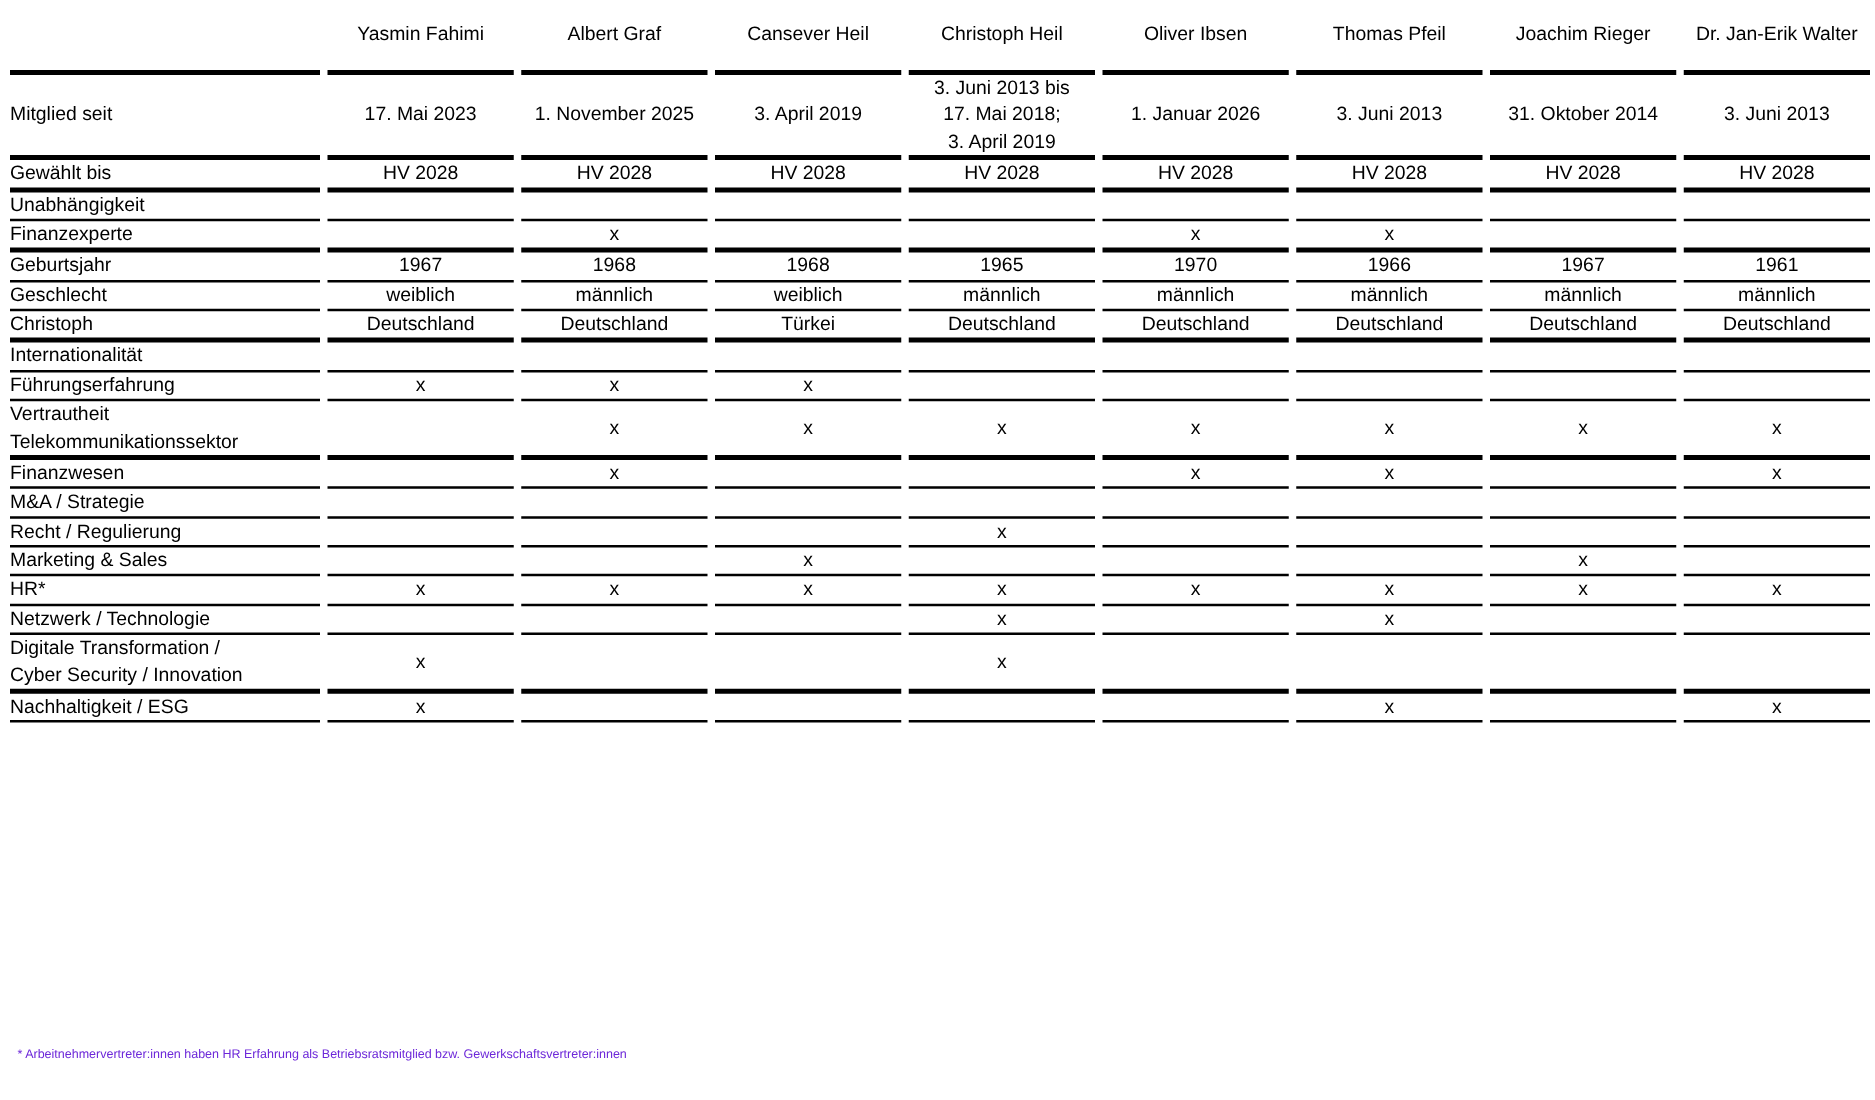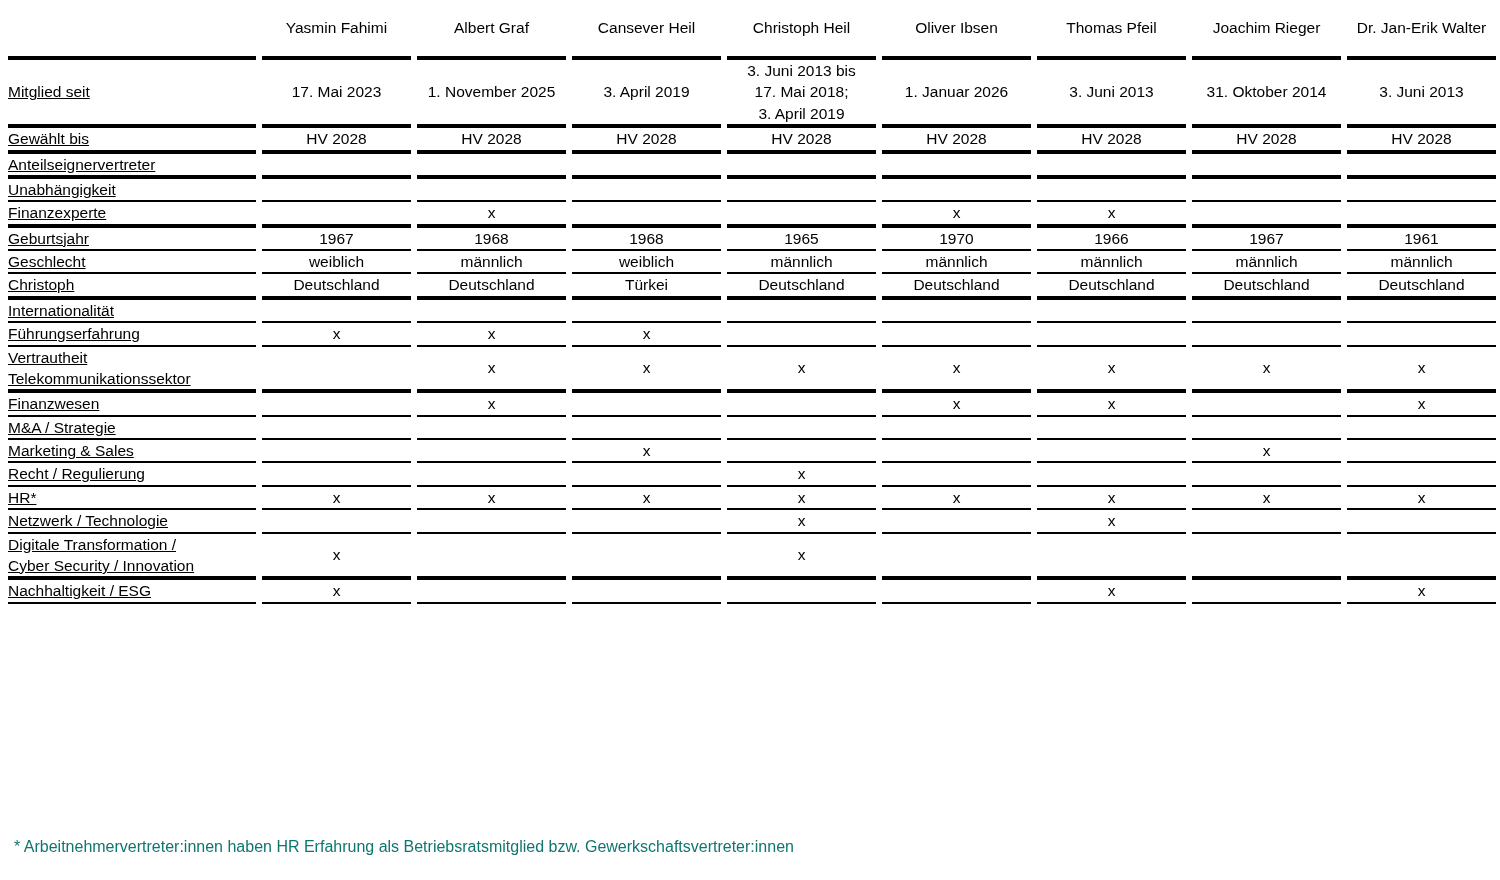--- a/index.html
+++ b/index.html
@@ -50,21 +50,20 @@
     height: 56px;
   }
   th.corner-head {
     height: 56px;
   }
 
   
   td.rowlabel {
     text-align: left;
     padding: 7px 2px 7px 6px;
-    text-decoration: underline;
   }
   td.cell {
     text-align: center;
     padding: 7px 2px 7px 2px;
   }
   td.mark {
     font-weight: bold;
     font-size: 14px;
   }
   td.mark-light {
@@ -75,22 +74,22 @@
   
   .b-thick { border-bottom: 4px solid #000; }
   .b-thin  { border-bottom: 2px solid #000; }
 
   .multi { line-height: 1.42; }
 
   .footnote {
     position: absolute;
     left: 14px;
     top: 838px;
-    font-size: 16px;
-    color: #0f766e;
+    font-size: 10px;
+    color: #6d28d9;
     white-space: nowrap;
   }
 </style>
 </head>
 <body>
 
 <div id="board">
 
   <table class="matrix">
     <colgroup>
@@ -134,31 +133,20 @@
           <td class="cell b-thick">HV 2028</td>
           <td class="cell b-thick">HV 2028</td>
           <td class="cell b-thick">HV 2028</td>
           <td class="cell b-thick">HV 2028</td>
           <td class="cell b-thick">HV 2028</td>
           <td class="cell b-thick">HV 2028</td>
           <td class="cell b-thick">HV 2028</td>
           <td class="cell b-thick">HV 2028</td>
         </tr>
         <tr>
-          <td class="rowlabel b-thick">Anteilseignervertreter</td>
-          <td class="cell b-thick"></td>
-          <td class="cell b-thick"></td>
-          <td class="cell b-thick"></td>
-          <td class="cell b-thick"></td>
-          <td class="cell b-thick"></td>
-          <td class="cell b-thick"></td>
-          <td class="cell b-thick"></td>
-          <td class="cell b-thick"></td>
-        </tr>
-        <tr>
           <td class="rowlabel b-thin">Unabhängigkeit</td>
           <td class="cell b-thin"></td>
           <td class="cell b-thin"></td>
           <td class="cell b-thin"></td>
           <td class="cell b-thin"></td>
           <td class="cell b-thin"></td>
           <td class="cell b-thin"></td>
           <td class="cell b-thin"></td>
           <td class="cell b-thin"></td>
         </tr>
@@ -255,39 +243,39 @@
           <td class="cell b-thin"></td>
           <td class="cell b-thin"></td>
           <td class="cell b-thin"></td>
           <td class="cell b-thin"></td>
           <td class="cell b-thin"></td>
           <td class="cell b-thin"></td>
           <td class="cell b-thin"></td>
           <td class="cell b-thin"></td>
         </tr>
         <tr>
+          <td class="rowlabel b-thin">Recht / Regulierung</td>
+          <td class="cell b-thin"></td>
+          <td class="cell b-thin"></td>
+          <td class="cell b-thin"></td>
+          <td class="cell b-thin mark">x</td>
+          <td class="cell b-thin"></td>
+          <td class="cell b-thin"></td>
+          <td class="cell b-thin"></td>
+          <td class="cell b-thin"></td>
+        </tr>
+        <tr>
           <td class="rowlabel b-thin">Marketing &amp; Sales</td>
           <td class="cell b-thin"></td>
           <td class="cell b-thin"></td>
           <td class="cell b-thin mark">x</td>
           <td class="cell b-thin"></td>
           <td class="cell b-thin"></td>
           <td class="cell b-thin"></td>
           <td class="cell b-thin mark">x</td>
-          <td class="cell b-thin"></td>
-        </tr>
-        <tr>
-          <td class="rowlabel b-thin">Recht / Regulierung</td>
-          <td class="cell b-thin"></td>
-          <td class="cell b-thin"></td>
-          <td class="cell b-thin"></td>
-          <td class="cell b-thin mark">x</td>
-          <td class="cell b-thin"></td>
-          <td class="cell b-thin"></td>
-          <td class="cell b-thin"></td>
           <td class="cell b-thin"></td>
         </tr>
         <tr>
           <td class="rowlabel b-thin">HR*</td>
           <td class="cell b-thin mark">x</td>
           <td class="cell b-thin mark">x</td>
           <td class="cell b-thin mark">x</td>
           <td class="cell b-thin mark">x</td>
           <td class="cell b-thin mark">x</td>
           <td class="cell b-thin mark">x</td>

